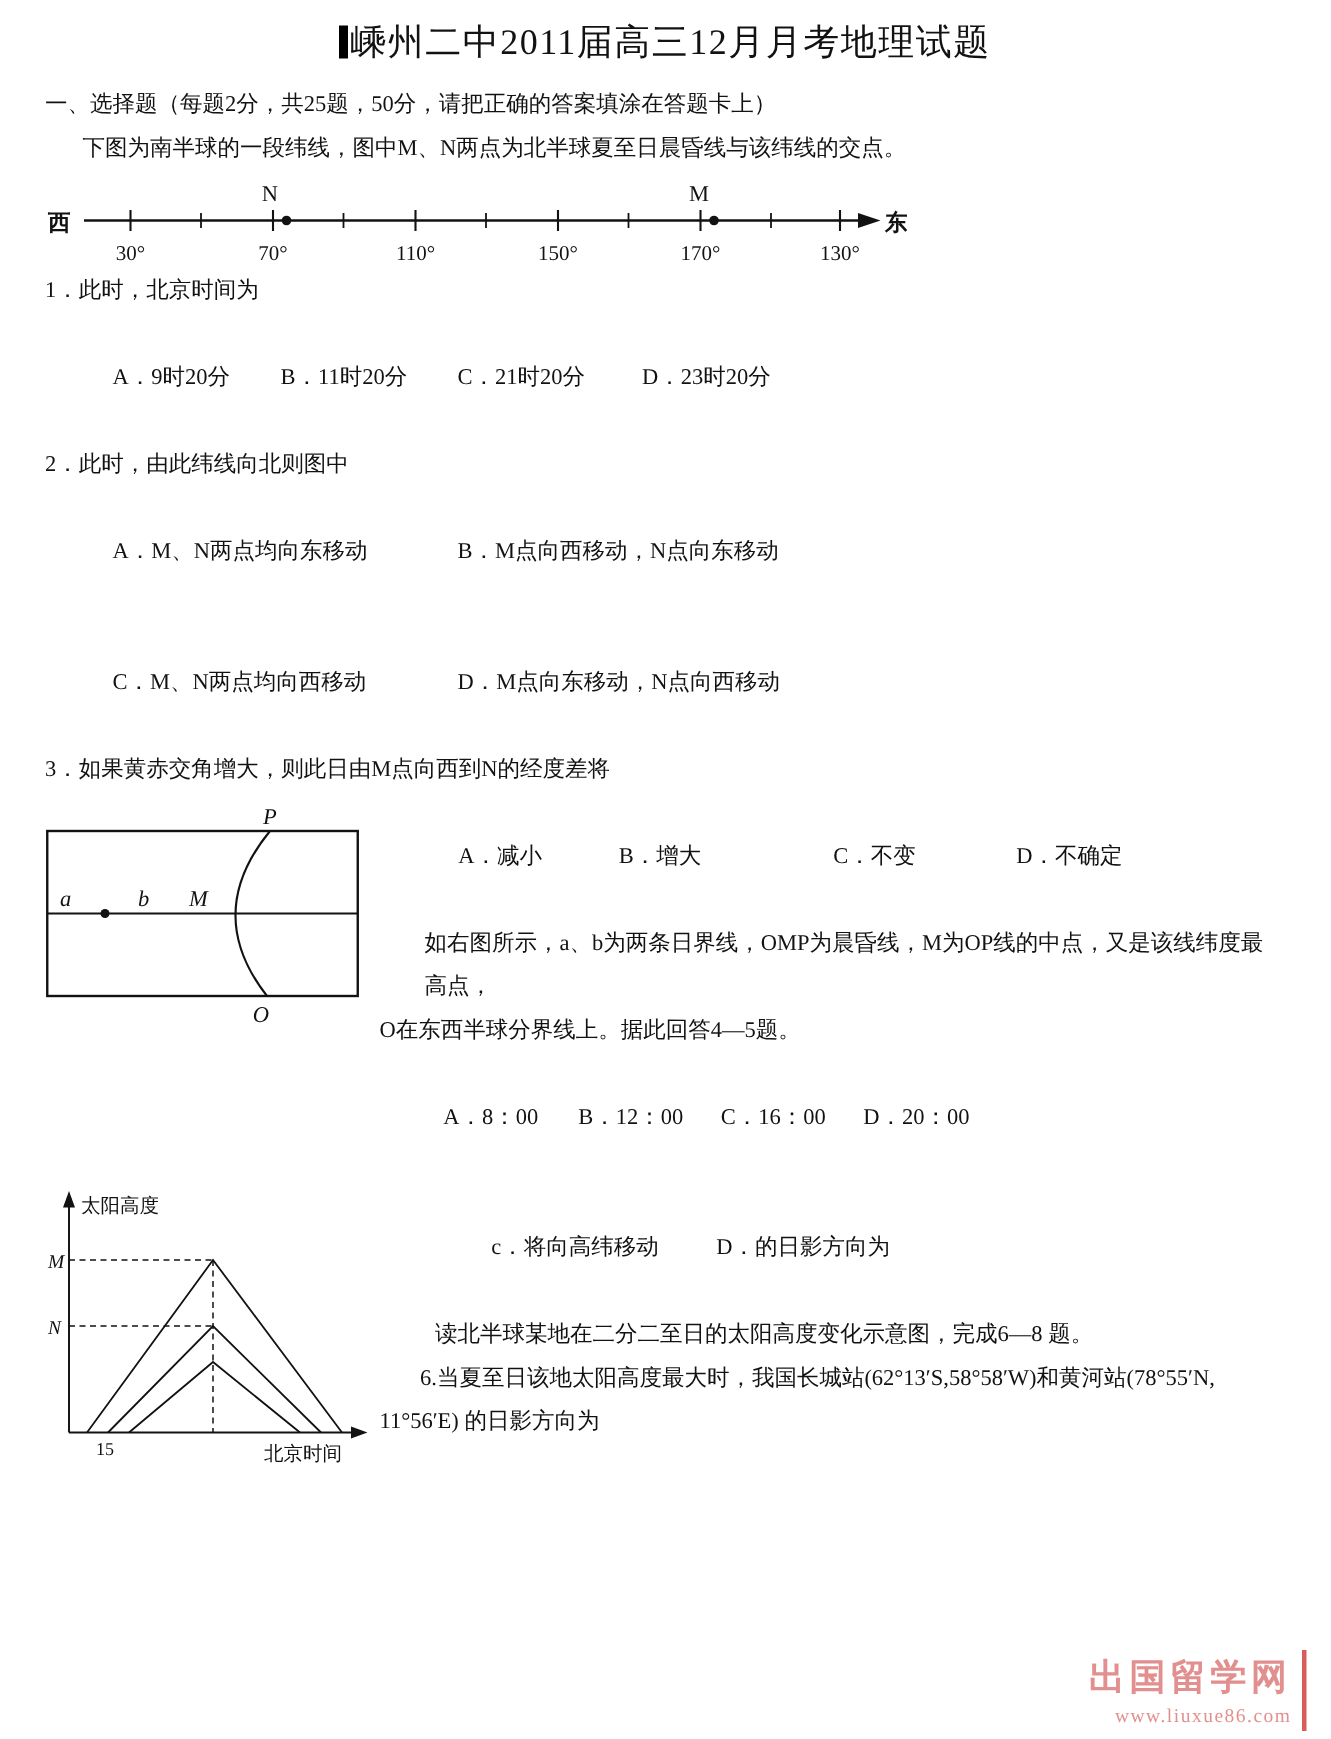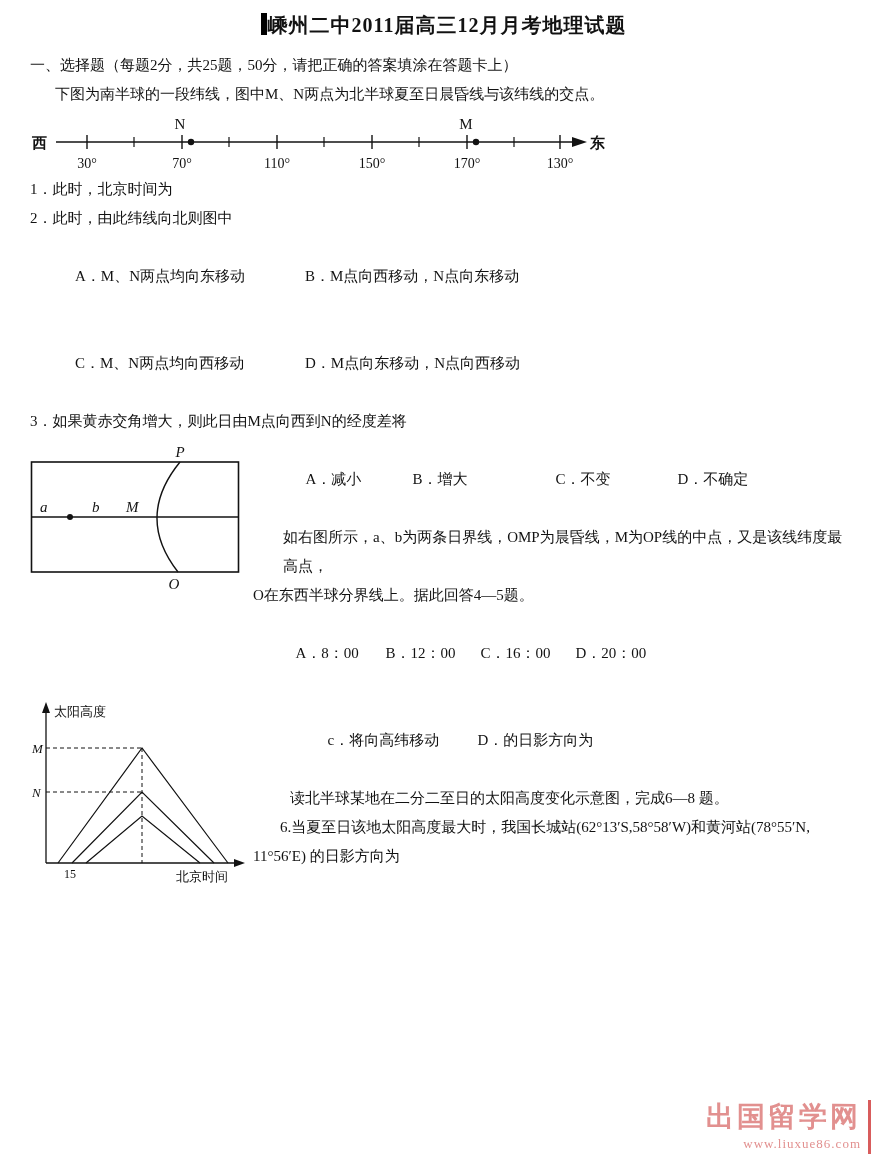--- a/index.html
+++ b/index.html
@@ -4,40 +4,40 @@
 <style>
   * { margin:0; padding:0; box-sizing:border-box; }
   html,body { background:#ffffff; }
   body {
     width:887px; height:1159px; position:relative; overflow:hidden;
     font-family:"Liberation Serif","DejaVu Serif",serif;
     color:#121212;
   }
   .page { padding:12px 30px 0 30px; }
   .title {
-    text-align:center; font-size:20px; font-weight:bold;
+    text-align:center; font-size:24px; font-weight:normal;
     margin-bottom:12px; letter-spacing:1px;
   }
   .title-bar {
     display:inline-block; width:6px; height:22px; background:#000;
     vertical-align:-3px; margin-right:1px;
   }
   .line, .row { font-size:15px; line-height:29px; white-space:pre-wrap; }
   .row > span { display:inline-block; white-space:pre-wrap; vertical-align:top; }
   .fig1-wrap { margin:6px 0 2px 0; height:58px; }
   .fig2 { float:left; width:211px; height:150px; margin:6px 12px 0 0; }
   .fig3 { float:left; width:215px; height:185px; margin:4px 8px 0 0; }
   .clear { clear:both; }
   svg text { fill:#121212; font-family:"Liberation Serif","DejaVu Serif",serif; }
   svg line, svg path, svg polyline, svg rect { stroke:#121212; }
   .watermark {
     position:absolute; right:26px; bottom:6px; text-align:right;
     color:#e2908f; line-height:1.35;
   }
-  .watermark .wm-name { font-size:28px; font-weight:bold; letter-spacing:3px; }
+  .watermark .wm-name { font-size:24px; font-weight:bold; letter-spacing:3px; }
   .watermark .wm-url  { font-size:13px; letter-spacing:1px; }
   .wm-rule {
     position:absolute; right:16px; bottom:5px; width:3px; height:54px;
     background:#d85c5c;
   }
 </style>
 </head>
 <body>
 
 <div class="page">
@@ -74,20 +74,23 @@
       <text x="530" y="53" font-size="14" text-anchor="middle">130°</text>
 
       <text x="150" y="14" font-size="15" text-anchor="middle">N</text>
       <circle cx="161" cy="27" r="3.2" fill="#121212"></circle>
       <text x="436" y="14" font-size="15" text-anchor="middle">M</text>
       <circle cx="446" cy="27" r="3.2" fill="#121212"></circle>
     </svg>
   </div>
 
   <div class="line">1．此时，北京时间为</div>
+  <div class="row" style="padding-left:30px">
+    <span style="width:112px">A．9时20分</span><span style="width:118px">B．11时20分</span><span style="width:123px">C．21时20分</span><span>D．23时20分</span>
+  </div>
 
   <div class="line">2．此时，由此纬线向北则图中</div>
   <div class="row" style="padding-left:30px">
     <span style="width:230px">A．M、N两点均向东移动</span><span>B．M点向西移动，N点向东移动</span>
   </div>
   <div class="row" style="padding-left:30px">
     <span style="width:230px">C．M、N两点均向西移动</span><span>D．M点向东移动，N点向西移动</span>
   </div>
 
   <div class="line">3．如果黄赤交角增大，则此日由M点向西到N的经度差将</div>

